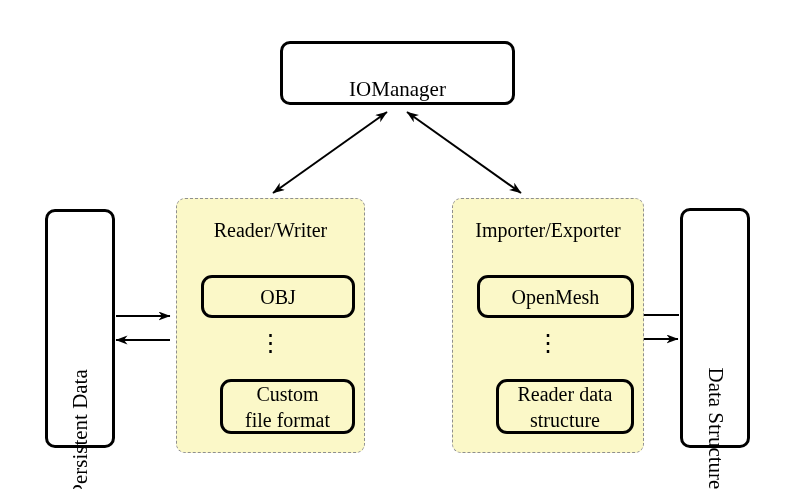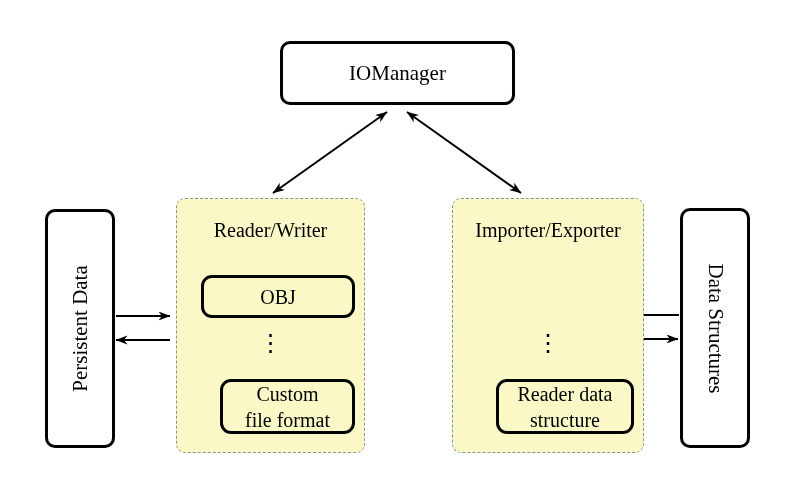--- a/index.html
+++ b/index.html
@@ -22,21 +22,21 @@
   }
   .edges line { stroke: var(--stroke, #000); stroke-width: 2; }
   .arrowhead-path { fill: var(--stroke, #000); }
 
   .node {
     position: absolute;
     background: var(--node-fill, #fff);
     border: 3px solid var(--stroke, #000);
     border-radius: 10px;
     display: flex;
-    align-items: center;
+    align-items: flex-end;
     justify-content: center;
   }
   .node-iomanager {
     left: 280px; top: 41px; width: 235px; height: 64px;
     font-size: 21px;
   }
   .node-vertical { font-size: 21px; }
   .node-persistent { left: 45px; top: 209px; width: 70px; height: 239px; }
   .node-datastructures { left: 680px; top: 208px; width: 70px; height: 240px; }
   .vtext { white-space: nowrap; display: block; }
@@ -122,18 +122,19 @@
   <div class="group group-left">
     <div class="group-title">Reader/Writer</div>
     <div class="item item-top">OBJ</div>
     <div class="vdots">⋮</div>
     <div class="item item-bottom">Custom
 file format</div>
   </div>
 
   <div class="group group-right">
     <div class="group-title">Importer/Exporter</div>
+    <div class="item item-top">OpenMesh</div>
     <div class="vdots">⋮</div>
     <div class="item item-bottom">Reader data
 structure</div>
   </div>
 
 </div>
 
 </body></html>

